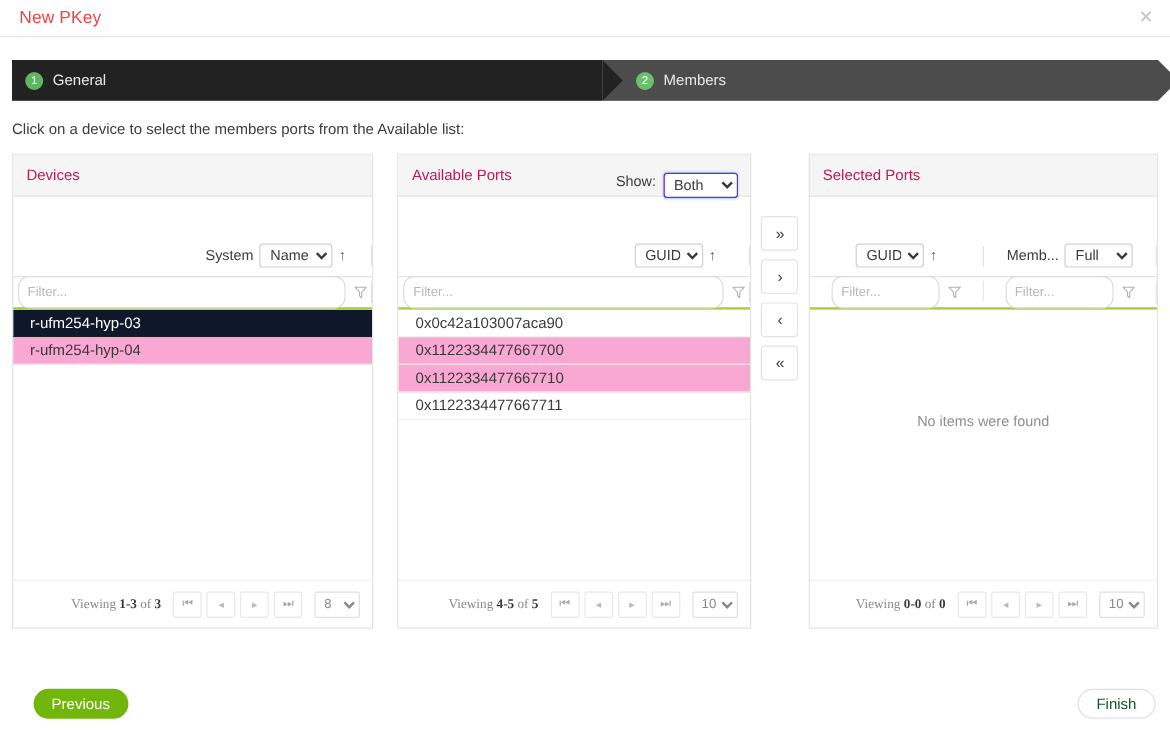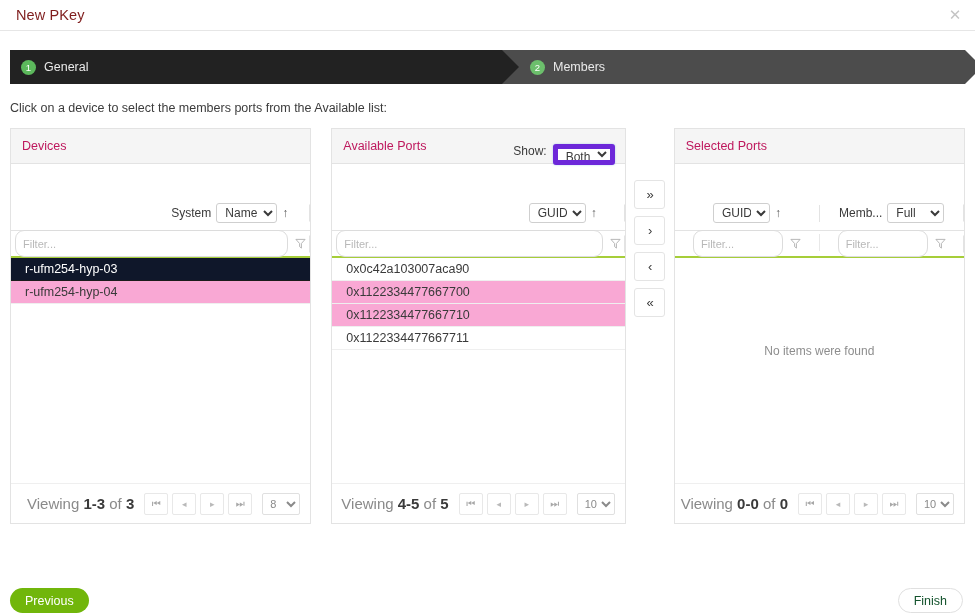--- a/index.html
+++ b/index.html
@@ -20,21 +20,21 @@
   .titlebar {
     height: 31px;
     display: flex;
     align-items: center;
     padding: 0 14px 0 16px;
     border-bottom: 1px solid #e6e6e6;
     position: relative;
   }
   .dialog-title {
     font-size: 14.5px;
-    color: #7f1d1d;
+    color: #ef4444;
     font-weight: 400;
     letter-spacing: .1px;
   }
   .close-icon {
     position: absolute;
     right: 12px; top: 50%;
     transform: translateY(-50%);
     width: 16px; height: 16px;
     line-height: 16px;
     text-align: center;
@@ -158,21 +158,21 @@
     font-family: "Liberation Sans", sans-serif;
     font-size: 12px;
     color: #3a3a3a;
     background: #ffffff;
     border: 1px solid #cfcfcf;
     border-radius: 3px;
     height: 20px;
     padding: 0 2px 0 4px;
   }
   select.focused {
-    border: 5px solid #6d28d9;
+    border: 1px solid #6d28d9;
     box-shadow: 0 0 2px rgba(110,170,230,.6);
     height: 21px;
   }
   select.sizer {
     font-family: "Liberation Sans", sans-serif;
     font-size: 11px;
     color: #8a8a8a;
     background: #ffffff;
     border: 1px solid #e0e0e0;
     border-radius: 2px;
@@ -305,24 +305,25 @@
     height: 40px;
     flex: 0 0 auto;
     display: flex;
     align-items: center;
     justify-content: flex-end;
     padding-right: 10px;
     gap: 4px;
     border-top: 1px solid #efefef;
   }
   .viewing {
-    font-size: 15px;
+    font-size: 11px;
     color: #8a8a8a;
     margin-right: 6px;
     white-space: nowrap;
+    font-family: Liberation Serif, serif;
   }
   .viewing b { color: #3a3a3a; font-weight: 700; }
   .pgbtn {
     width: 24px; height: 22px;
     border: 1px solid #e8e8e8;
     border-radius: 2px;
     background: #fff;
     color: #b9b9b9;
     font-size: 9px;
     display: flex;
@@ -355,24 +356,24 @@
     align-items: center;
     justify-content: center;
     cursor: pointer;
     user-select: none;
     letter-spacing: -1px;
   }
 
   
   .footer {
     position: absolute;
-    left: 0; right: 0; bottom: 0;
+    left: 18px; right: 0; bottom: 0;
     height: 53px;
     display: flex;
-    align-items: flex-end;
+    align-items: center;
     padding: 0 12px 0 10px;
   }
   .btn-prev {
     background: #71b60b;
     color: #ffffff;
     border: none;
     border-radius: 13px;
     height: 25px;
     padding: 0 15px;
     font-family: "Liberation Sans", sans-serif;

